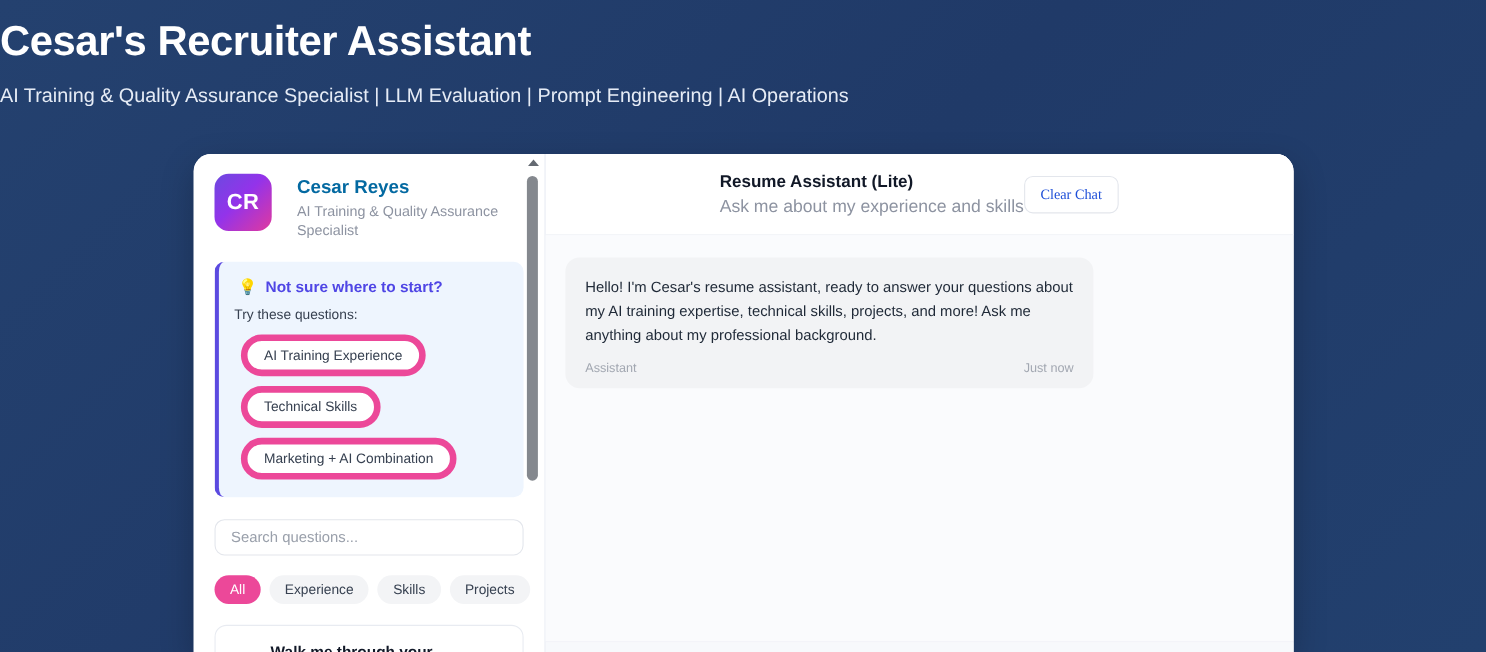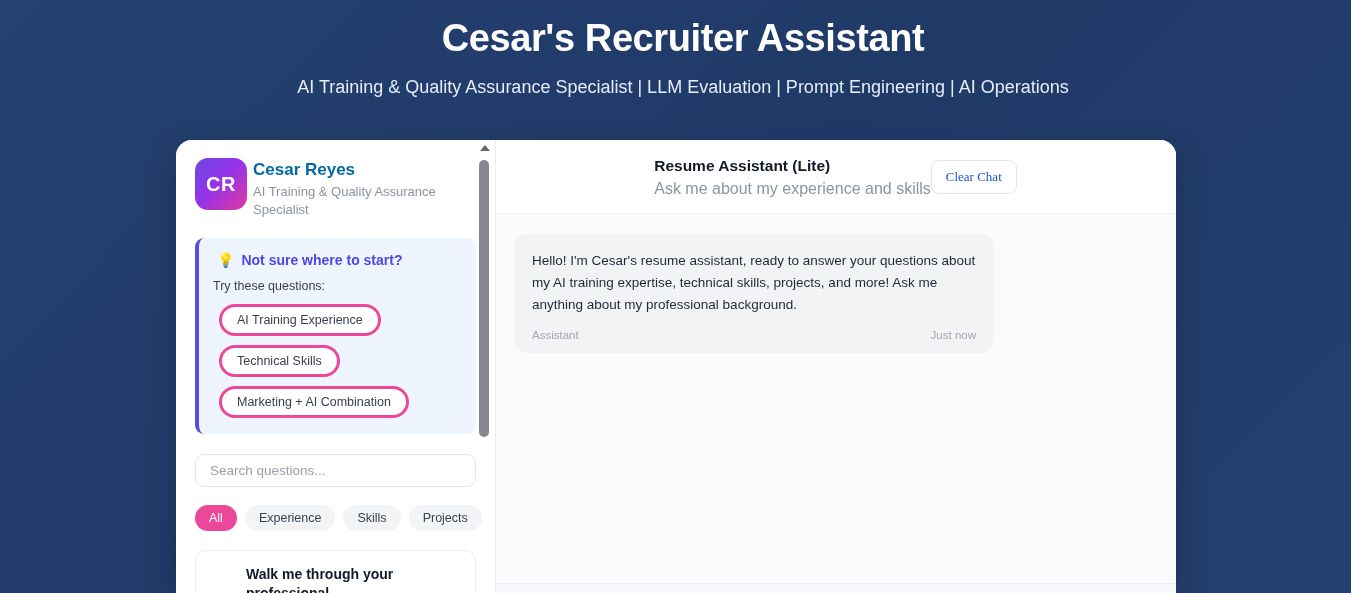--- a/index.html
+++ b/index.html
@@ -14,22 +14,21 @@
     background: #23406f;
     background: linear-gradient(135deg, #24416f 0%, #203a68 50%, #22406e 100%);
     font-family: "Liberation Sans", "DejaVu Sans", sans-serif;
     color: #1f2937;
   }
 
   
   .page-header {
     width: 100%;
     padding-top: 16px;
-    text-align: center;
-    padding-left: 15px;
+    text-align: left;
   }
   .page-title {
     font-size: 38px;
     font-weight: bold;
     color: #ffffff;
     letter-spacing: -0.4px;
     line-height: 1.2;
   }
   .page-subtitle {
     margin-top: 14px;
@@ -62,21 +61,21 @@
     border-right: 1px solid #e8ecf3;
     overflow: hidden;
   }
   .sidebar-inner {
     padding: 18px 19px 0 19px;
   }
 
   .profile {
     display: flex;
     align-items: flex-start;
-    gap: 6px;
+    gap: 23px;
     margin-bottom: 20px;
   }
   .avatar {
     width: 52px;
     height: 52px;
     flex: 0 0 52px;
     border-radius: 13px;
     background: linear-gradient(135deg, #6d49e0 0%, #9333ea 45%, #e0399f 100%);
     color: #ffffff;
     font-size: 20px;
@@ -127,21 +126,21 @@
   }
   .suggestion-list {
     display: flex;
     flex-direction: column;
     align-items: flex-start;
     gap: 9px;
     padding-left: 6px;
   }
   .suggestion-chip {
     background: #ffffff;
-    border: 3px solid #ec4899;
+    border: 6px solid #ec4899;
     border-radius: 999px;
     padding: 6px 15px;
     font-size: 12.5px;
     color: #374151;
     cursor: pointer;
     white-space: nowrap;
   }
 
   
   .search-box {

